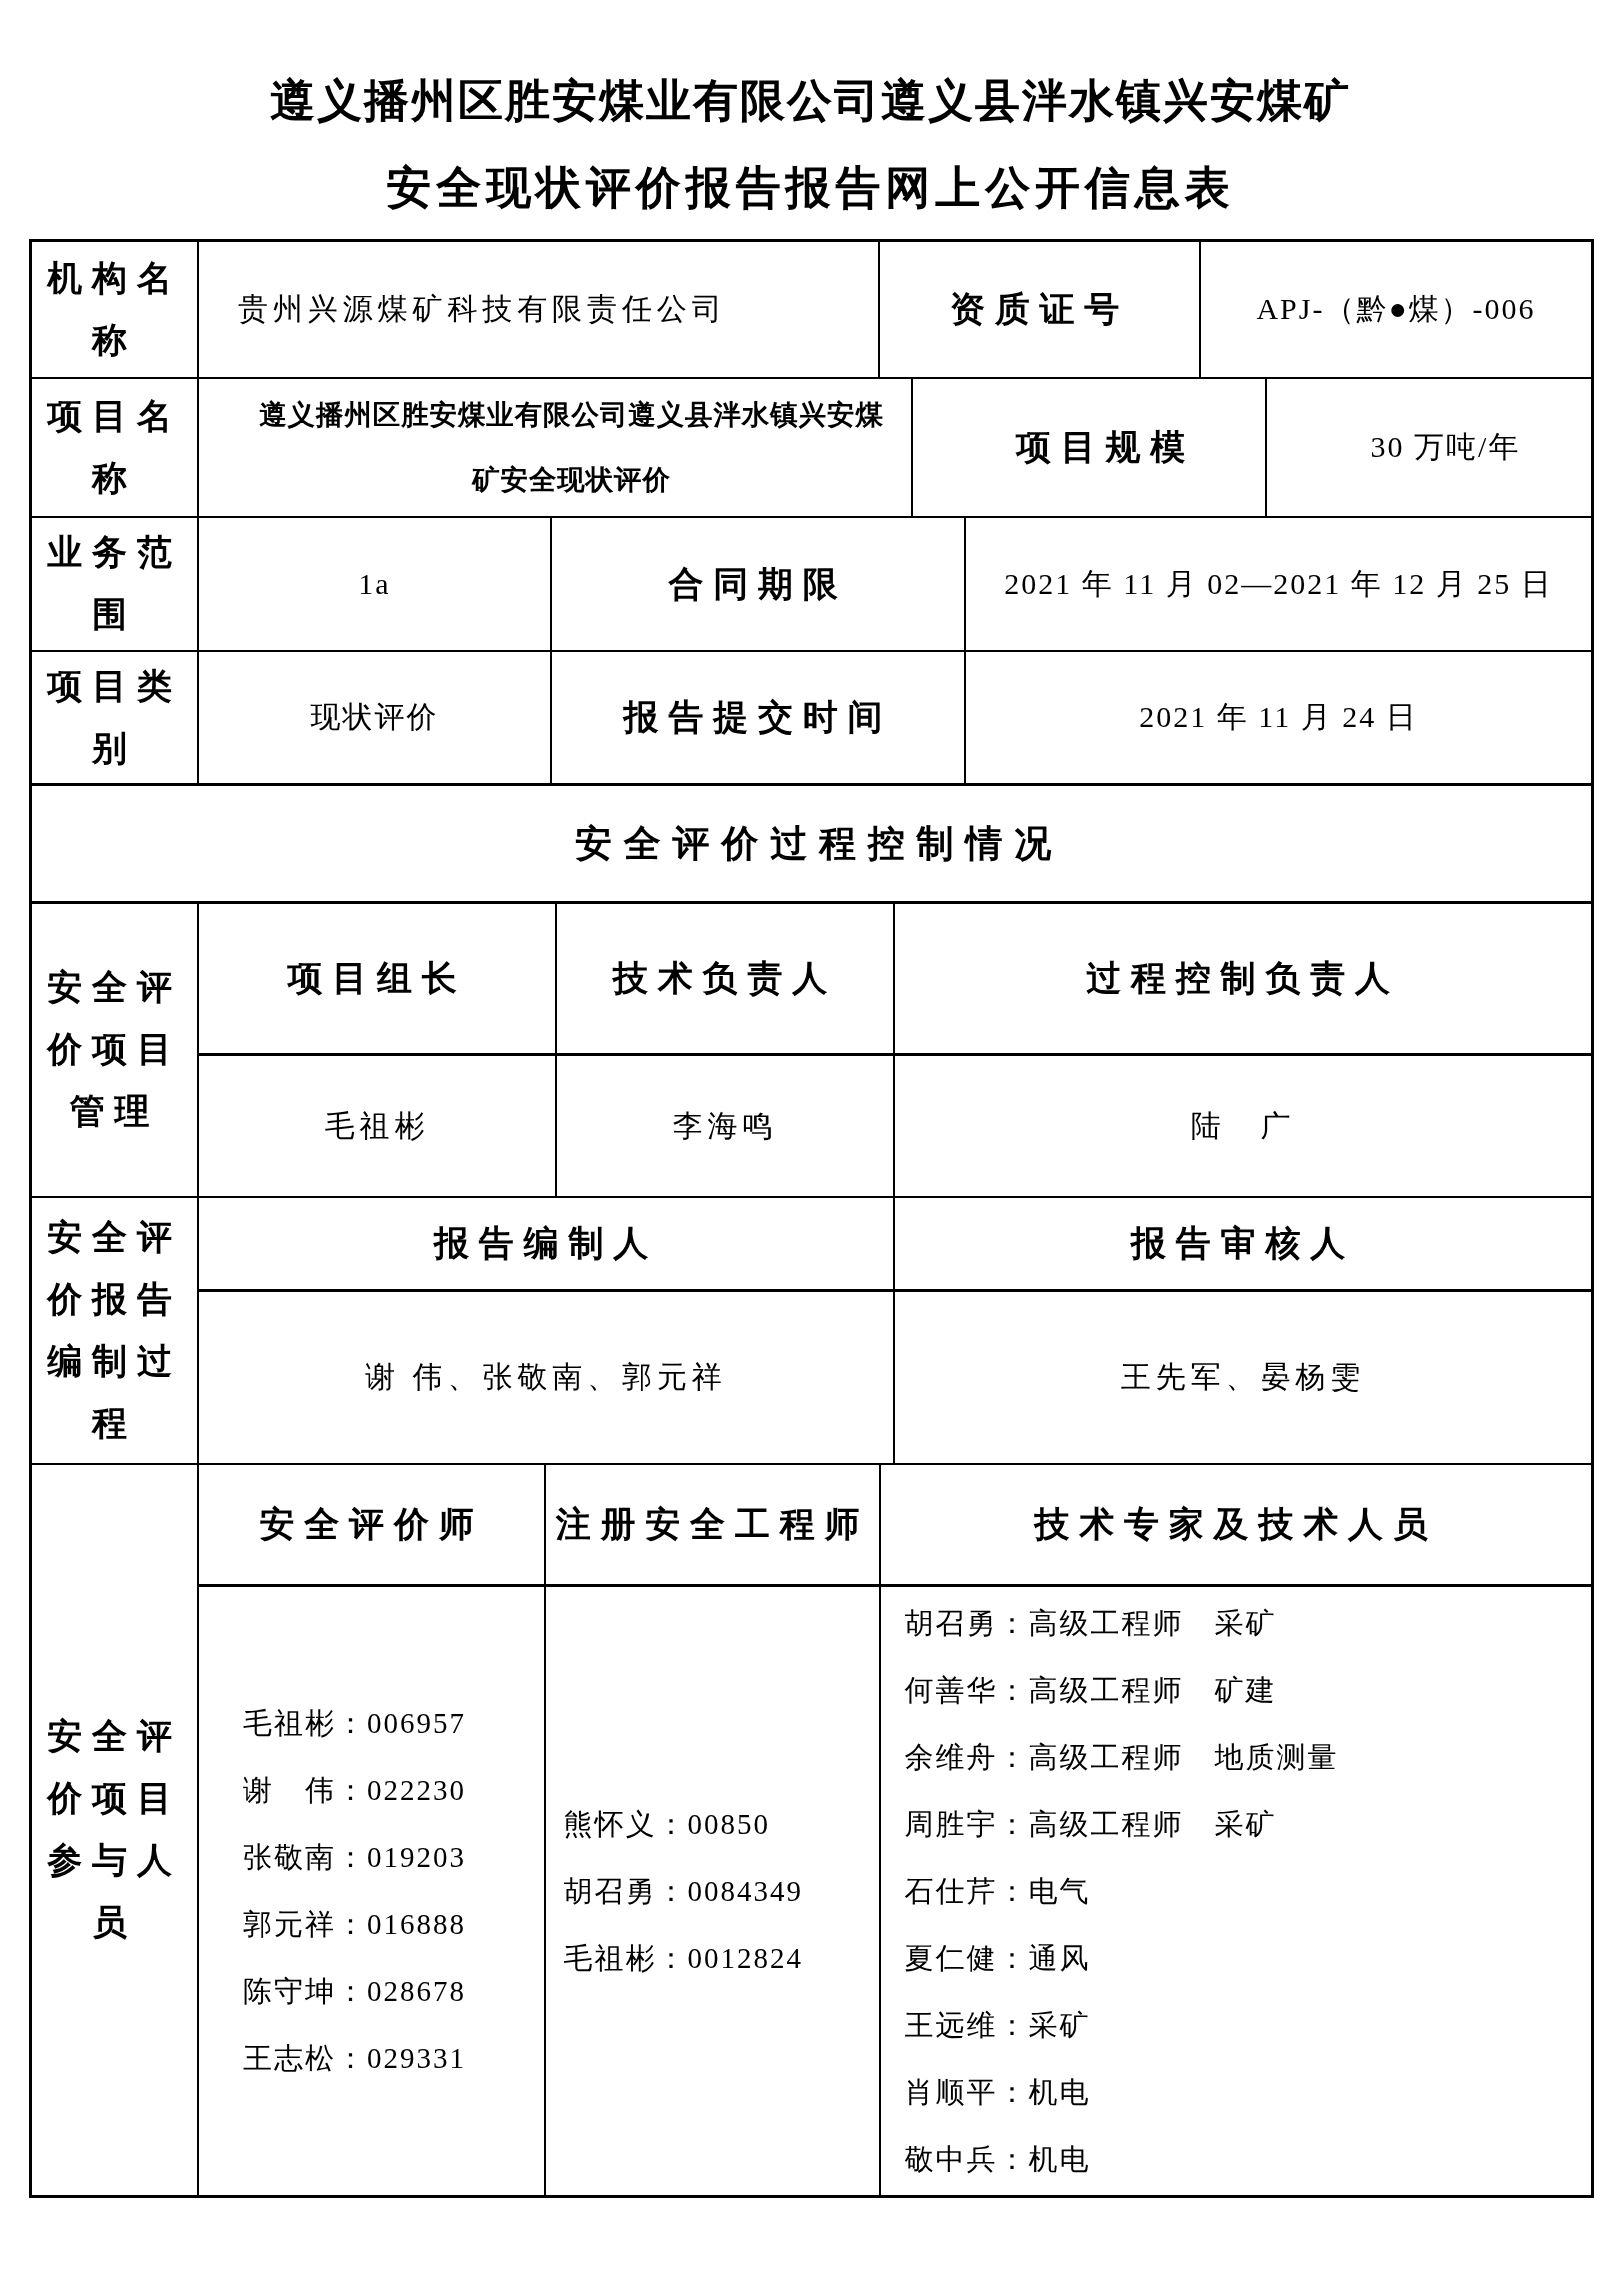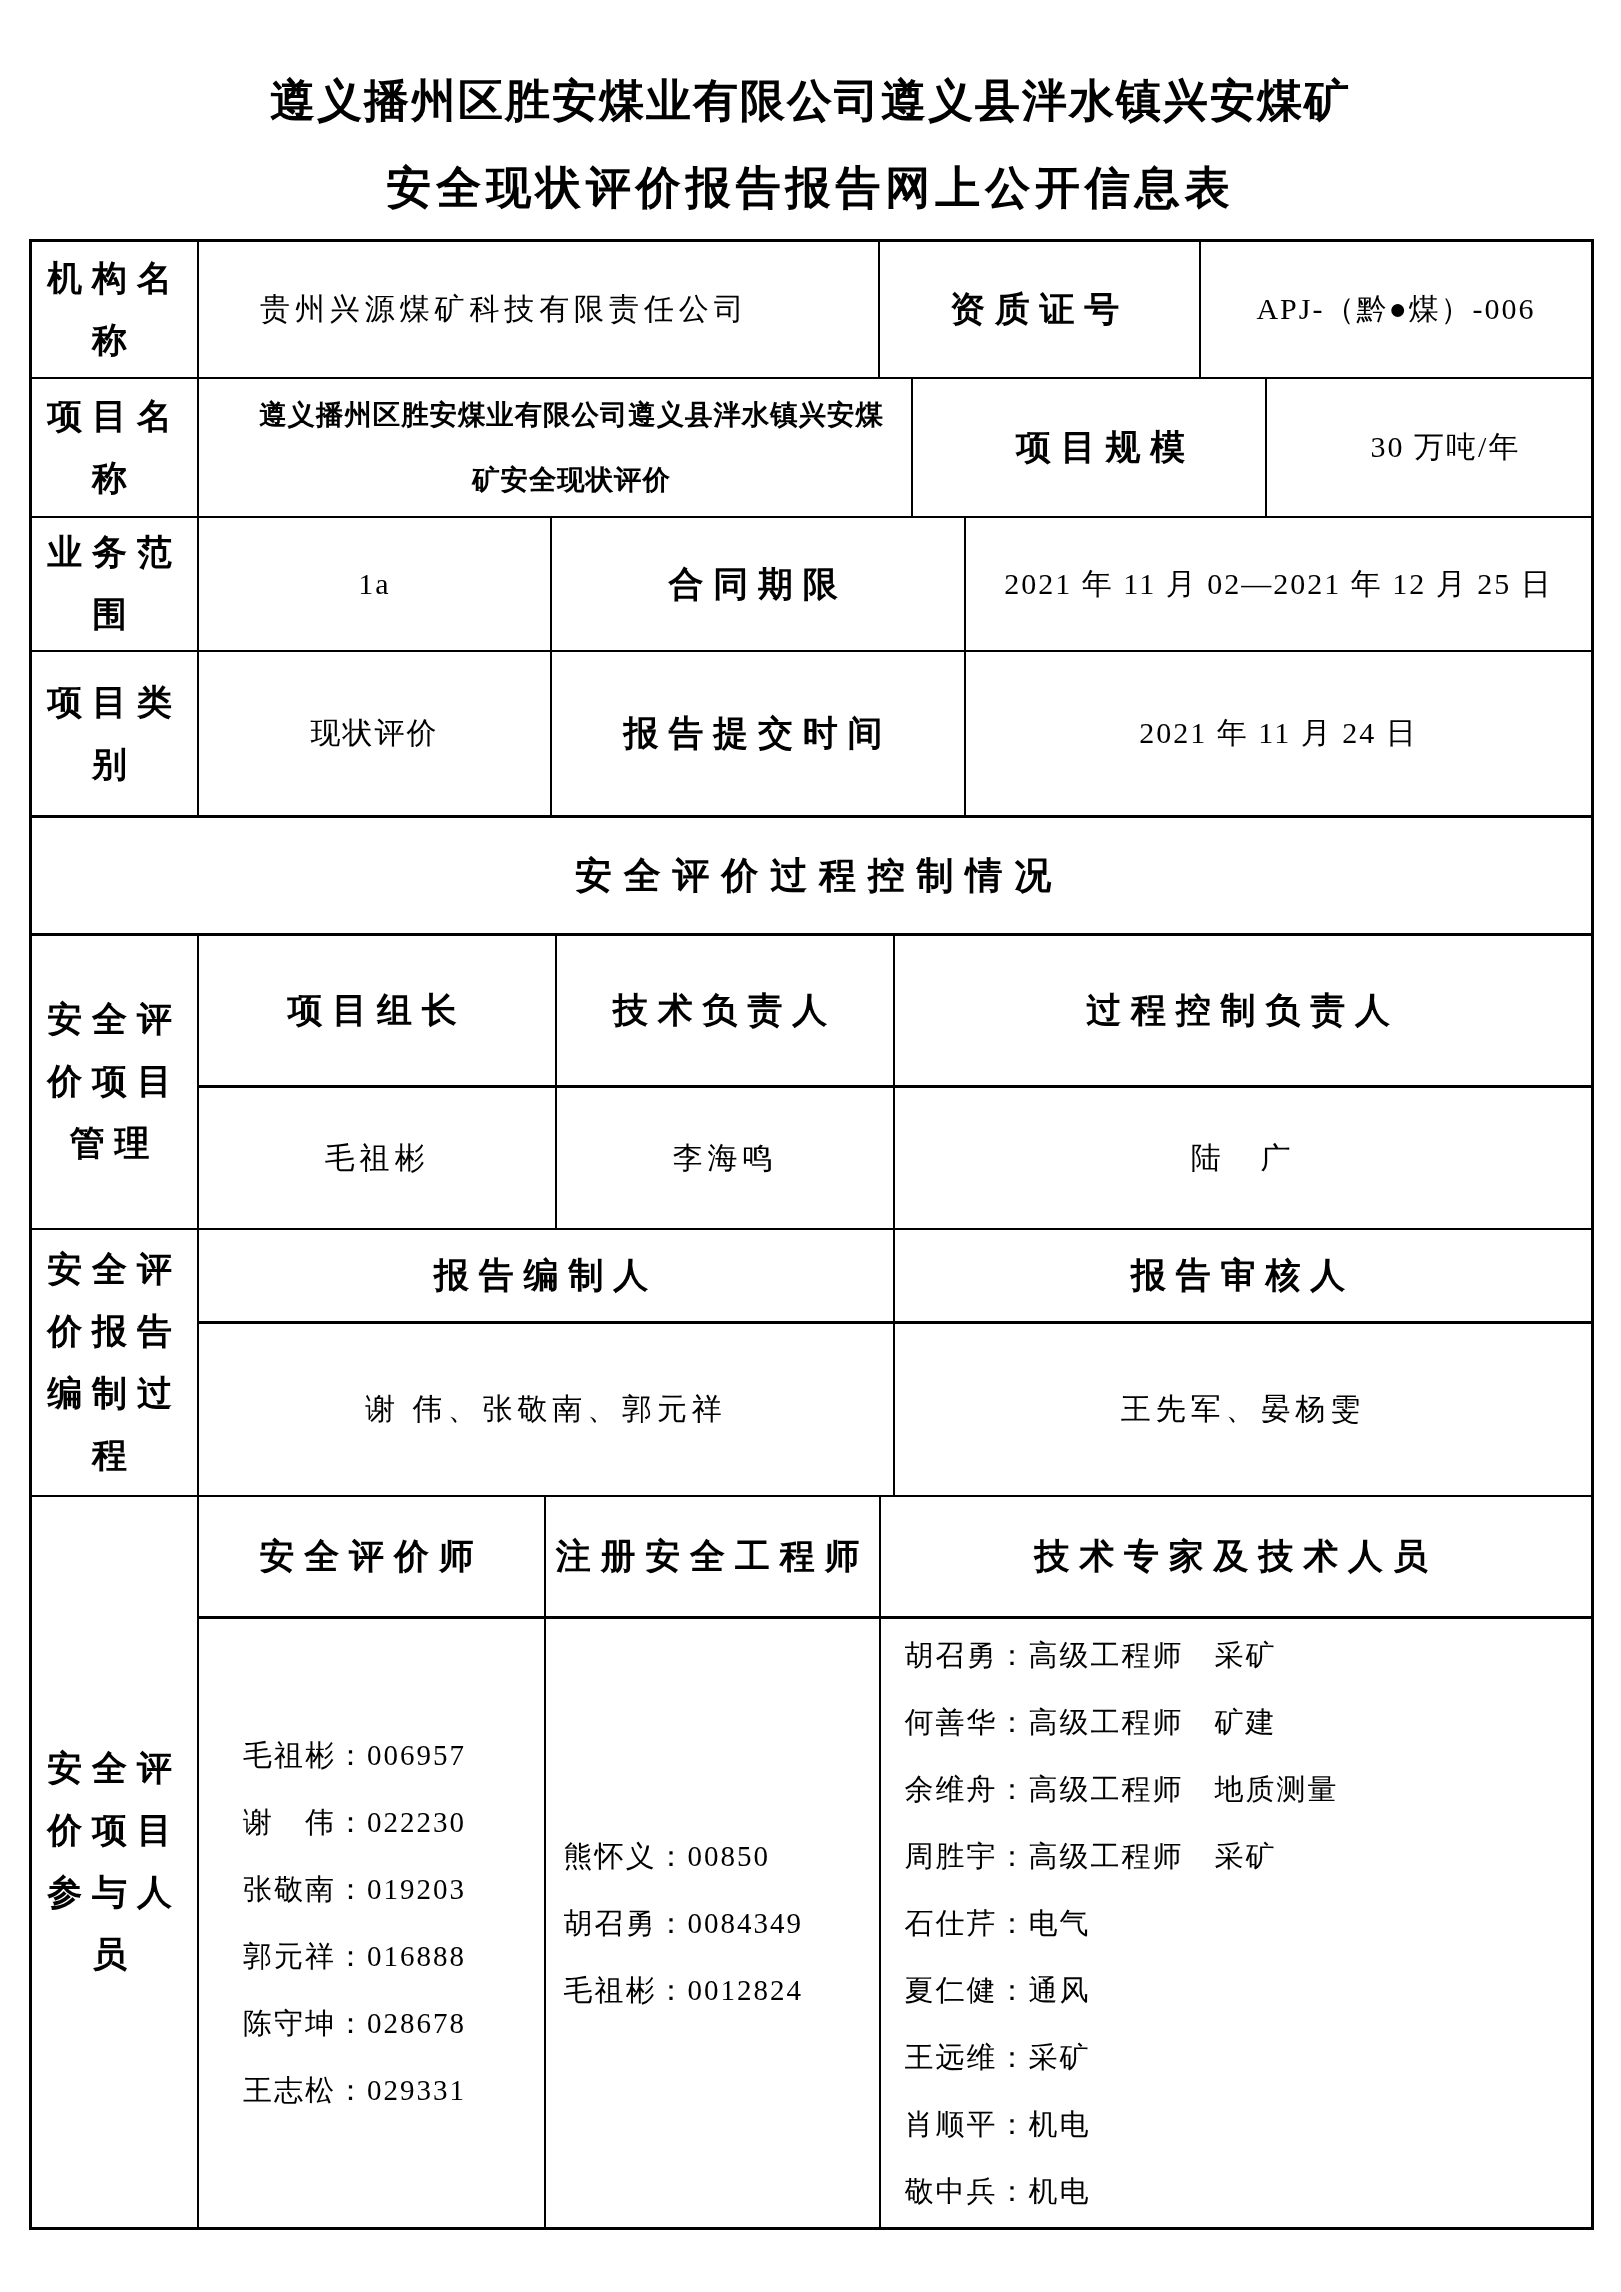--- a/index.html
+++ b/index.html
@@ -23,21 +23,21 @@
   .cell{
     box-sizing:border-box;display:flex;align-items:center;justify-content:center;
     text-align:center;
   }
   .br2{border-right:2px solid #000;}
   .side{width:167px;flex:none;font-weight:bold;font-size:35px;letter-spacing:9.8px;
         line-height:62px;padding:0 7.8px;}
   .hlabel{font-weight:bold;font-size:35px;letter-spacing:9.8px;}
   .value{font-size:30px;letter-spacing:2px;}
   .value-spread{font-size:30px;letter-spacing:4.9px;}
-  .left-align{justify-content:flex-start;text-align:left;padding-left:61px;}
+  .left-align{justify-content:flex-start;text-align:left;padding-left:39px;}
   .project-name{font-weight:bold;font-size:27.4px;letter-spacing:1px;line-height:65px;padding:0 19.6px;}
   .section-header{font-weight:bold;font-size:37px;letter-spacing:11.8px;padding-left:15px;}
   .rows{flex:1;display:flex;flex-direction:column;box-sizing:border-box;}
   .row{display:flex;flex-direction:row;box-sizing:border-box;}
   .grow{flex:1;}
   .list-cell{
     box-sizing:border-box;display:flex;flex-direction:column;justify-content:center;
     font-size:29px;letter-spacing:2px;line-height:67px;
   }
   .list-cell .li{white-space:nowrap;}
@@ -46,21 +46,21 @@
   .pad-c3{padding-left:23.5px;}
 
   
   .wA1{width:681px;flex:none;}  .wA2{width:321px;flex:none;}
   .wC1{width:353px;flex:none;}  .wC2{width:414px;flex:none;}
   .wM1{width:358px;flex:none;}  .wM2{width:338px;flex:none;}
   .wH1{width:696px;flex:none;}
   .wP1{width:347px;flex:none;font-family:Liberation Serif, serif;}  .wP2{width:335px;flex:none;}
 
   
-  .hA{height:137px;} .hB{height:139px;gap:33px;} .hC{height:134px;} .hD{height:166px;}
+  .hA{height:137px;} .hB{height:139px;gap:33px;} .hC{height:134px;} .hD{height:134px;}
   .hE{height:118px;} .hFG{height:294px;} .hF{height:152px;flex:none;}
   .hHI{height:267px;} .hH{height:94px;flex:none;}
   .hJK{height:730px;} .hJ{height:122px;flex:none;}
 </style>
 </head>
 <body>
 
 <div class="titles">
   <div class="title-line1">遵义播州区胜安煤业有限公司遵义县泮水镇兴安煤矿</div>
   <div class="title-line2">安全现状评价报告报告网上公开信息表</div>

